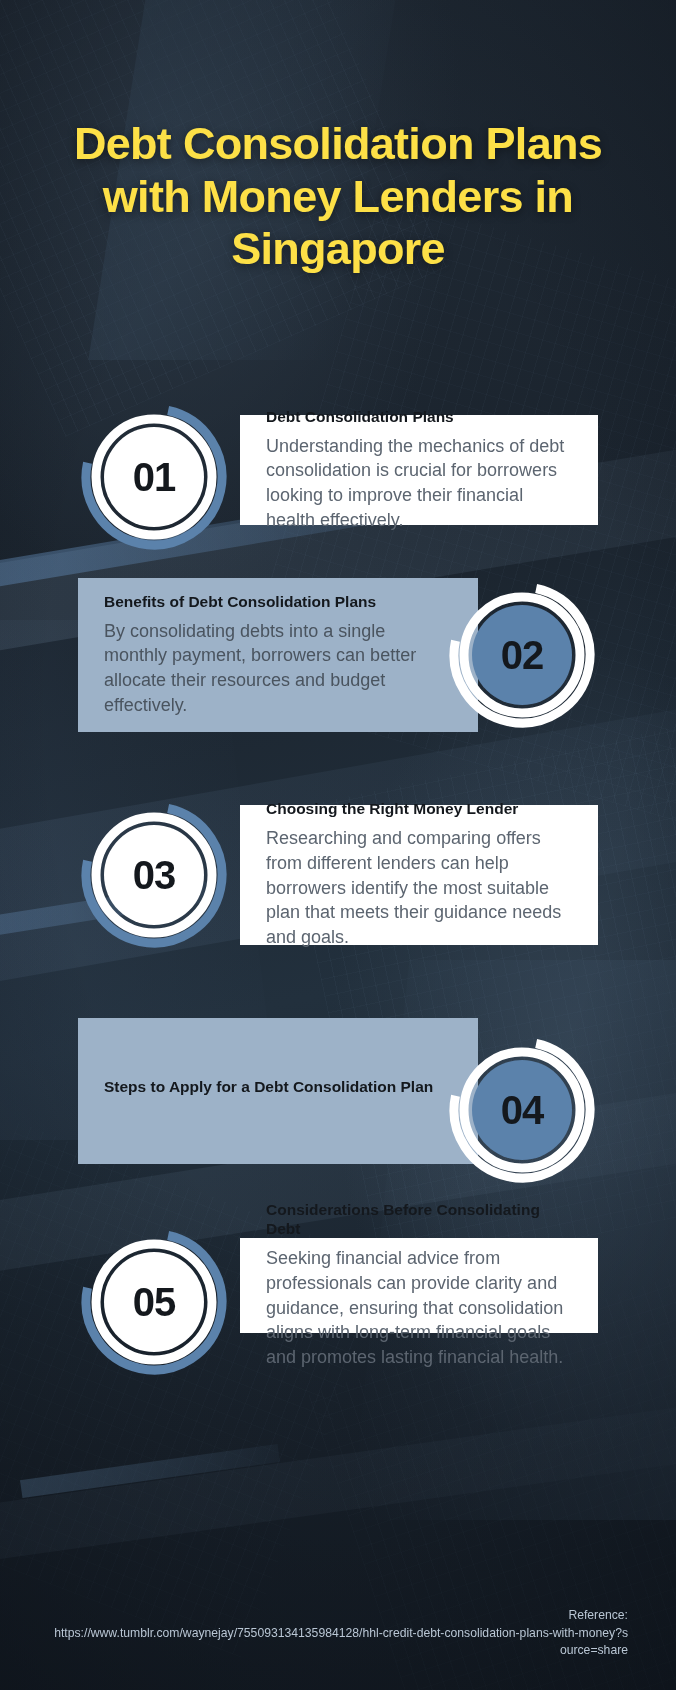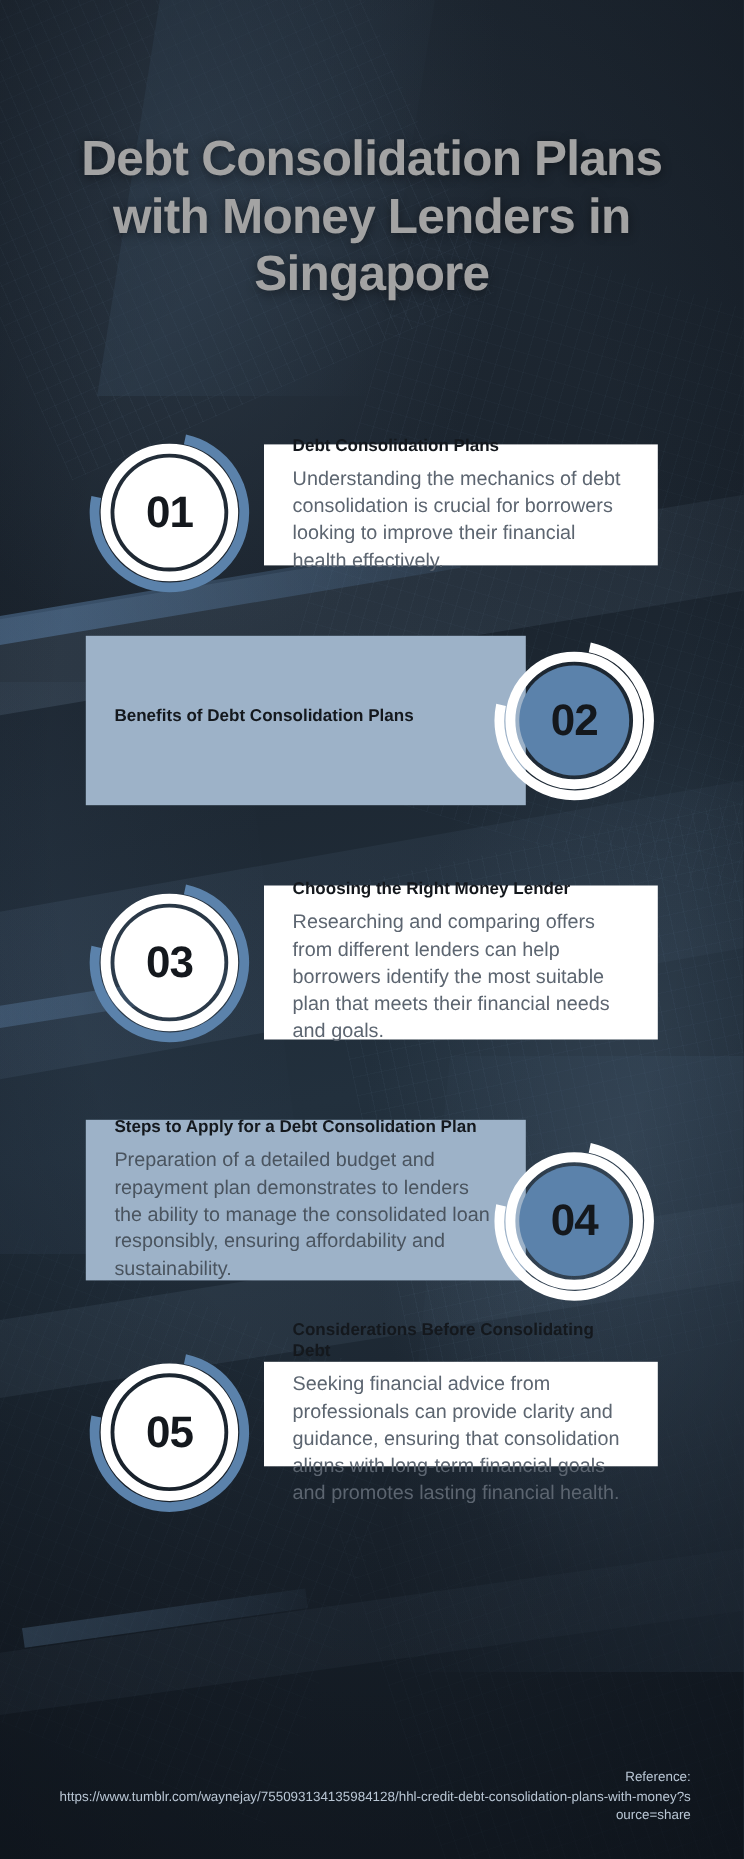--- a/index.html
+++ b/index.html
@@ -69,21 +69,21 @@
     position:absolute; inset:0;
     background:radial-gradient(ellipse 95% 70% at 50% 42%, rgba(0,0,0,0) 45%, rgba(8,12,18,.55) 100%);
   }
 
   
   .page { position:relative; z-index:2; width:676px; height:1690px; }
 
   
   .title {
     position:absolute; top:118px; left:0; width:676px;
-    text-align:center; color:#a3a3a3;
+    text-align:center; color:#fde047;
     font-size:45px; font-weight:bold; line-height:1.17;
     letter-spacing:-.7px;
     text-shadow:0 2px 10px rgba(0,0,0,.45);
     padding:0 38px;
   }
 
   
   .card { position:absolute; }
 
   .panel {
@@ -147,75 +147,75 @@
   <div class="accent-band ab-1"></div>
   <div class="accent-band ab-2"></div>
   <div class="accent-band ab-3"></div>
   <div class="vignette"></div>
 </div>
 
 <div class="page">
 
   <h1 class="title">Debt Consolidation Plans with Money Lenders in Singapore</h1>
 
-  <div class="card" style="top:404px; left:78px; width:520px; height:110px;">
+  <div class="card" style="top:415px; left:78px; width:520px; height:110px;">
     <div class="panel panel-light" style="left:162px; width:358px;">
       <div class="panel-inner">
         <div class="card-heading">Debt Consolidation Plans</div>
         <div class="card-body">Understanding the mechanics of debt consolidation is crucial for borrowers looking to improve their financial health effectively.</div>
       </div>
     </div>
     <div class="badge" style="top:-14px; left:0;">
       <svg viewBox="0 0 152 152">
         <circle cx="76" cy="76" r="68" fill="none" stroke="#5b82ab" stroke-width="9" stroke-dasharray="320 110" transform="rotate(-78 76 76)"></circle>
         <circle cx="76" cy="76" r="58" fill="none" stroke="#ffffff" stroke-width="9"></circle>
         <circle cx="76" cy="76" r="50" fill="#ffffff"></circle>
       </svg>
       <div class="num">01</div>
     </div>
   </div>
 
   <div class="card" style="top:578px; left:78px; width:520px; height:154px;">
     <div class="panel panel-blue" style="left:0; width:400px;">
       <div class="panel-inner">
         <div class="card-heading">Benefits of Debt Consolidation Plans</div>
+        <div class="card-body">By consolidating debts into a single monthly payment, borrowers can better allocate their resources and budget effectively.</div>
       </div>
     </div>
     <div class="badge" style="top:1px; left:368px;">
       <svg viewBox="0 0 152 152">
         <circle cx="76" cy="76" r="68" fill="none" stroke="#ffffff" stroke-width="9" stroke-dasharray="320 110" transform="rotate(-78 76 76)"></circle>
         <circle cx="76" cy="76" r="58" fill="none" stroke="#ffffff" stroke-width="9"></circle>
         <circle cx="76" cy="76" r="50" fill="#5b82ab"></circle>
       </svg>
       <div class="num">02</div>
     </div>
   </div>
 
   <div class="card" style="top:805px; left:78px; width:520px; height:140px;">
     <div class="panel panel-light" style="left:162px; width:358px;">
       <div class="panel-inner">
         <div class="card-heading">Choosing the Right Money Lender</div>
-        <div class="card-body">Researching and comparing offers from different lenders can help borrowers identify the most suitable plan that meets their financial needs and goals.</div>
+        <div class="card-body">Researching and comparing offers from different lenders can help borrowers identify the most suitable plan that meets their guidance needs and goals.</div>
       </div>
     </div>
     <div class="badge" style="top:-6px; left:0;text-decoration:underline;">
       <svg viewBox="0 0 152 152">
         <circle cx="76" cy="76" r="68" fill="none" stroke="#5b82ab" stroke-width="9" stroke-dasharray="320 110" transform="rotate(-78 76 76)"></circle>
         <circle cx="76" cy="76" r="58" fill="none" stroke="#ffffff" stroke-width="9"></circle>
         <circle cx="76" cy="76" r="50" fill="#ffffff"></circle>
       </svg>
       <div class="num">03</div>
     </div>
   </div>
 
   <div class="card" style="top:1018px; left:78px; width:520px; height:146px;">
     <div class="panel panel-blue" style="left:0; width:400px;">
       <div class="panel-inner">
         <div class="card-heading">Steps to Apply for a Debt Consolidation Plan</div>
-        <div class="card-body">Preparation of a detailed budget and repayment plan demonstrates to lenders the ability to manage the consolidated loan responsibly, ensuring affordability and sustainability.</div>
       </div>
     </div>
     <div class="badge" style="top:16px; left:368px;">
       <svg viewBox="0 0 152 152">
         <circle cx="76" cy="76" r="68" fill="none" stroke="#ffffff" stroke-width="9" stroke-dasharray="320 110" transform="rotate(-78 76 76)"></circle>
         <circle cx="76" cy="76" r="58" fill="none" stroke="#ffffff" stroke-width="9"></circle>
         <circle cx="76" cy="76" r="50" fill="#5b82ab"></circle>
       </svg>
       <div class="num">04</div>
     </div>

